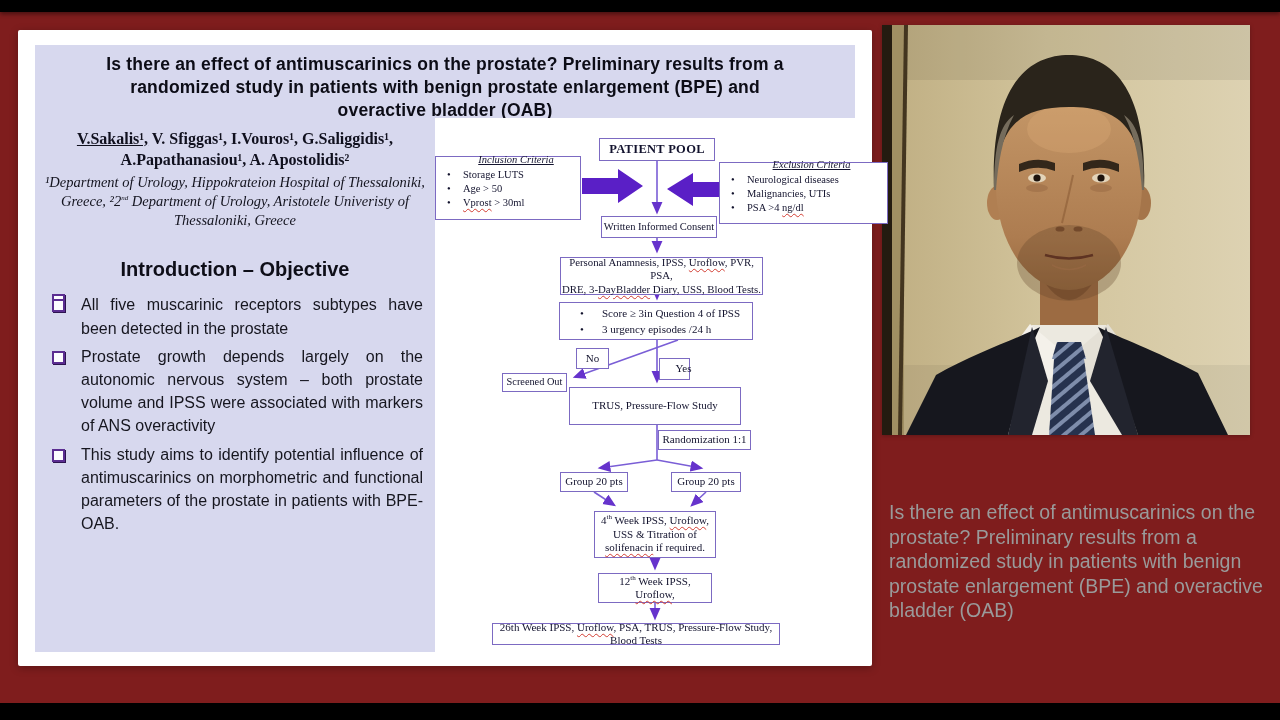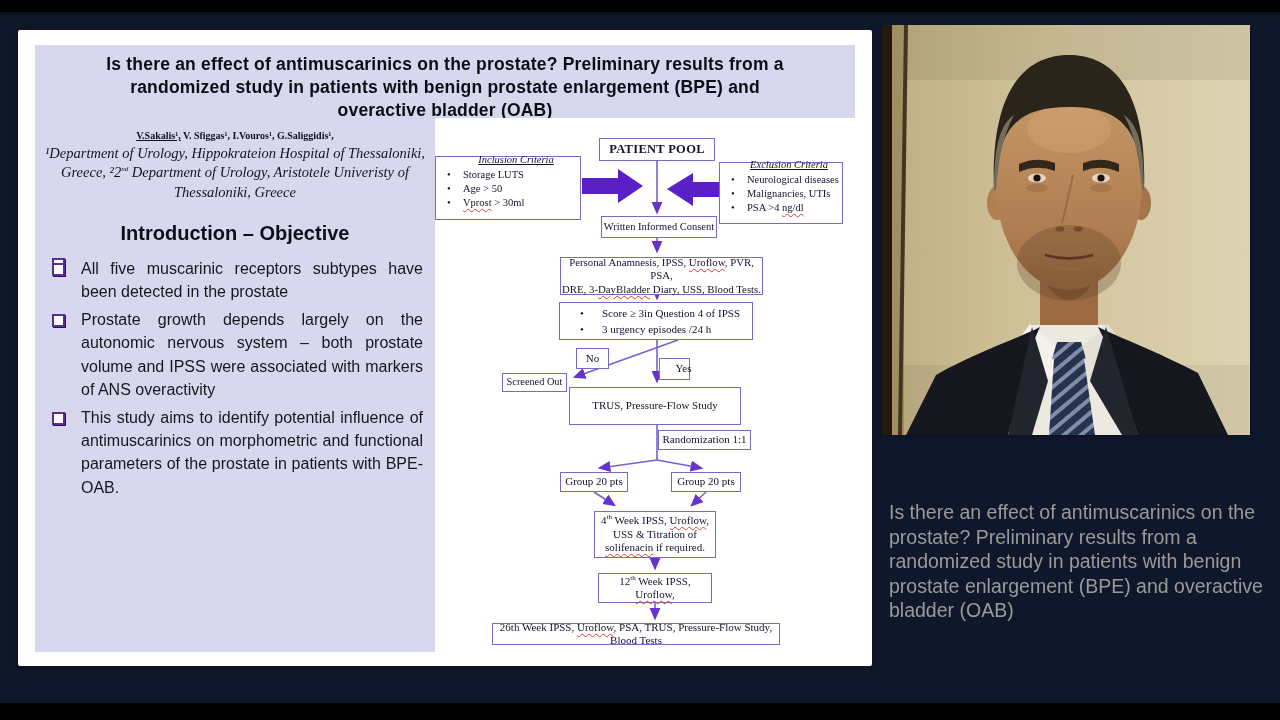--- a/index.html
+++ b/index.html
@@ -1,35 +1,35 @@
 <!DOCTYPE html>
 <html><head>
 <meta charset="utf-8">
 <style>
   html,body{margin:0;padding:0;background:#000;}
-  .stage{position:relative;width:1280px;height:720px;background:#0f172a;overflow:hidden;
+  .stage{position:relative;width:1280px;height:720px;background:#7f1d1d;overflow:hidden;
          font-family:"Liberation Sans",sans-serif;}
   .bar{position:absolute;left:0;width:1280px;background:#000;}
   .bar.top{top:0;height:12px;box-shadow:0 2px 4px rgba(0,0,0,.45);z-index:5;}
   .bar.bottom{top:703px;height:17px;}
 
   
   .card{position:absolute;left:18px;top:30px;width:854px;height:636px;background:#fff;
         box-shadow:0 2px 9px rgba(0,0,0,.28);border-radius:2px;}
   .poster-title{position:absolute;left:17px;top:15px;width:820px;height:74px;background:#d7d8ee;
         box-sizing:border-box;padding:8px 56px 0;text-align:center;font-weight:bold;
         font-size:17.5px;line-height:1.31;color:#0c0c16;letter-spacing:.2px;}
   .left-col{position:absolute;left:17px;top:89px;width:402px;height:533px;background:#d7d8ee;
         box-sizing:border-box;padding:10px 10px 0 8px;color:#181826;}
-  .authors{font-family:"Liberation Serif",serif;font-weight:bold;font-size:10px;
+  .authors{font-family:"Liberation Serif",serif;font-weight:bold;font-size:16px;
         text-align:center;line-height:1.3;color:#10101e;}
   .authors .u{text-decoration:underline;}
   .affil{font-family:"Liberation Serif",serif;font-style:italic;font-size:14.5px;
         text-align:center;line-height:1.33;margin-top:2px;color:#14141f;}
-  .intro-h{font-size:20px;font-weight:bold;text-align:center;margin:20px 0 7px;color:#0e0e18;}
+  .intro-h{font-size:20px;font-weight:bold;text-align:center;margin:28px 0 7px;color:#0e0e18;}
   .bullet-item{position:relative;padding:0 4px 5px 38px;font-size:16px;line-height:1.45;
         text-align:justify;color:#16161f;}
   .bullet-item .sq{position:absolute;left:9px;top:6px;width:9px;height:9px;background:#fdfdff;
         border:2.5px solid #5b2d91;box-shadow:1px 1px 0 #2d1450;}
 
   
   .fc{position:absolute;left:417px;top:88px;width:428px;height:534px;background:#fff;}
   .fc svg.lines{position:absolute;left:0;top:0;z-index:0;}
   .fcbox{position:absolute;z-index:1;background:#fff;border:1px solid #7c6ac2;color:#13132e;
         font-family:"Liberation Serif",serif;font-size:11px;line-height:1.22;
@@ -59,20 +59,21 @@
 
 <div class="stage">
   <div class="bar top"></div>
 
   <div class="card">
     <div class="poster-title">Is there an effect of antimuscarinics on the prostate? Preliminary results from a randomized study in patients with benign prostate enlargement (BPE) and overactive bladder (OAB)</div>
 
     <div class="left-col">
       <div class="authors">
         <div><span class="u">V.Sakalis¹,</span><span> V. Sfiggas¹, I.Vouros¹, G.Saliggidis¹,</span></div>
+        <div>A.Papathanasiou¹, A. Apostolidis²</div>
       </div>
       <div class="affil"><span>¹Department of Urology, Hippokrateion Hospital of Thessaloniki, Greece, ²2</span><sup class="sc">nd</sup><span> Department of Urology, Aristotele Univeristy of Thessaloniki, Greece</span></div>
 
       <div class="intro-h">Introduction – Objective</div>
 
       <div class="bullet-item"><span class="sq"></span></div>
       <div class="bullet-item"><span class="sq"></span><span>All five muscarinic receptors subtypes have been detected in the prostate</span></div>
       <div class="bullet-item"><span class="sq"></span><span>Prostate growth depends largely on the autonomic nervous system – both prostate volume and IPSS were associated with markers of ANS overactivity</span></div>
       <div class="bullet-item"><span class="sq"></span><span>This study aims to identify potential influence of antimuscarinics on morphometric and functional parameters of the prostate in patients with BPE-OAB.</span></div>
     </div>
@@ -108,21 +109,21 @@
 
       <div class="fcbox" style="left:0px;top:38px;width:146px;height:64px;padding:2px 0;">
         <span class="crit-title">Inclusion Criteria</span>
         <ul class="crit">
           <li>Storage LUTS</li>
           <li>Age &gt; 50</li>
           <li><span class="wavy">Vprost</span><span> &gt; 30ml</span></li>
         </ul>
       </div>
 
-      <div class="fcbox" style="left:284px;top:44px;width:124px;height:62px;padding:2px 0;">
+      <div class="fcbox" style="left:284px;top:44px;width:169px;height:62px;padding:2px 0;">
         <span class="crit-title">Exclusion Criteria</span>
         <ul class="crit">
           <li>Neurological diseases</li>
           <li>Malignancies, UTIs</li>
           <li><span>PSA &gt;4 </span><span class="wavy">ng/dl</span></li>
         </ul>
       </div>
 
       <div class="fcbox" style="left:166px;top:98px;width:116px;height:22px;font-size:10.5px;">Written Informed Consent</div>
 

